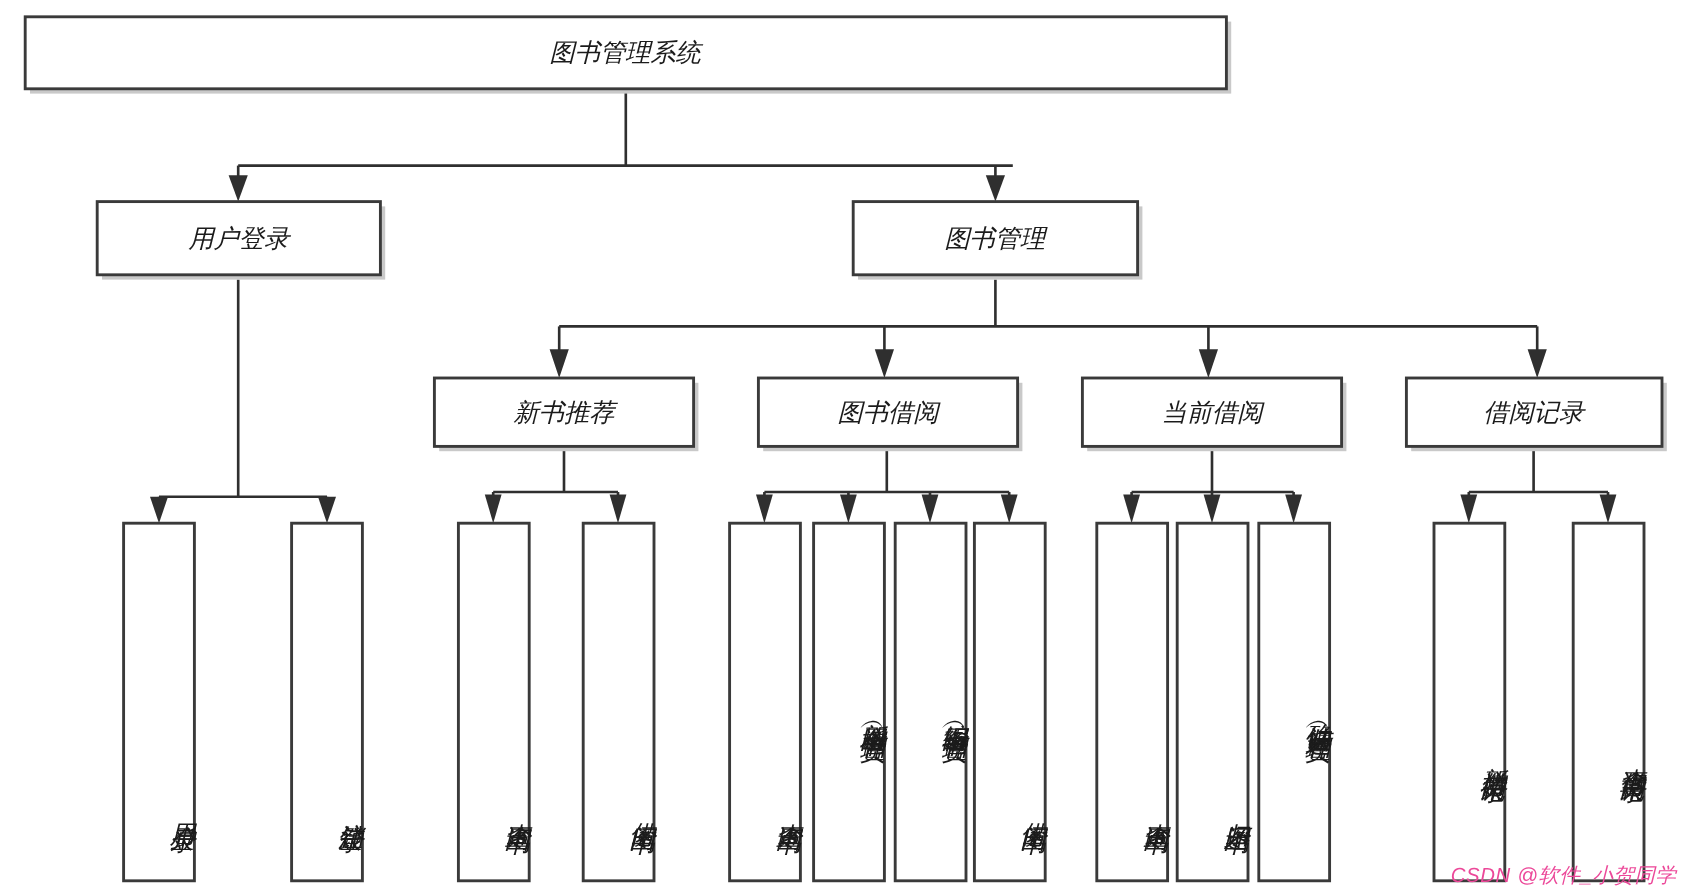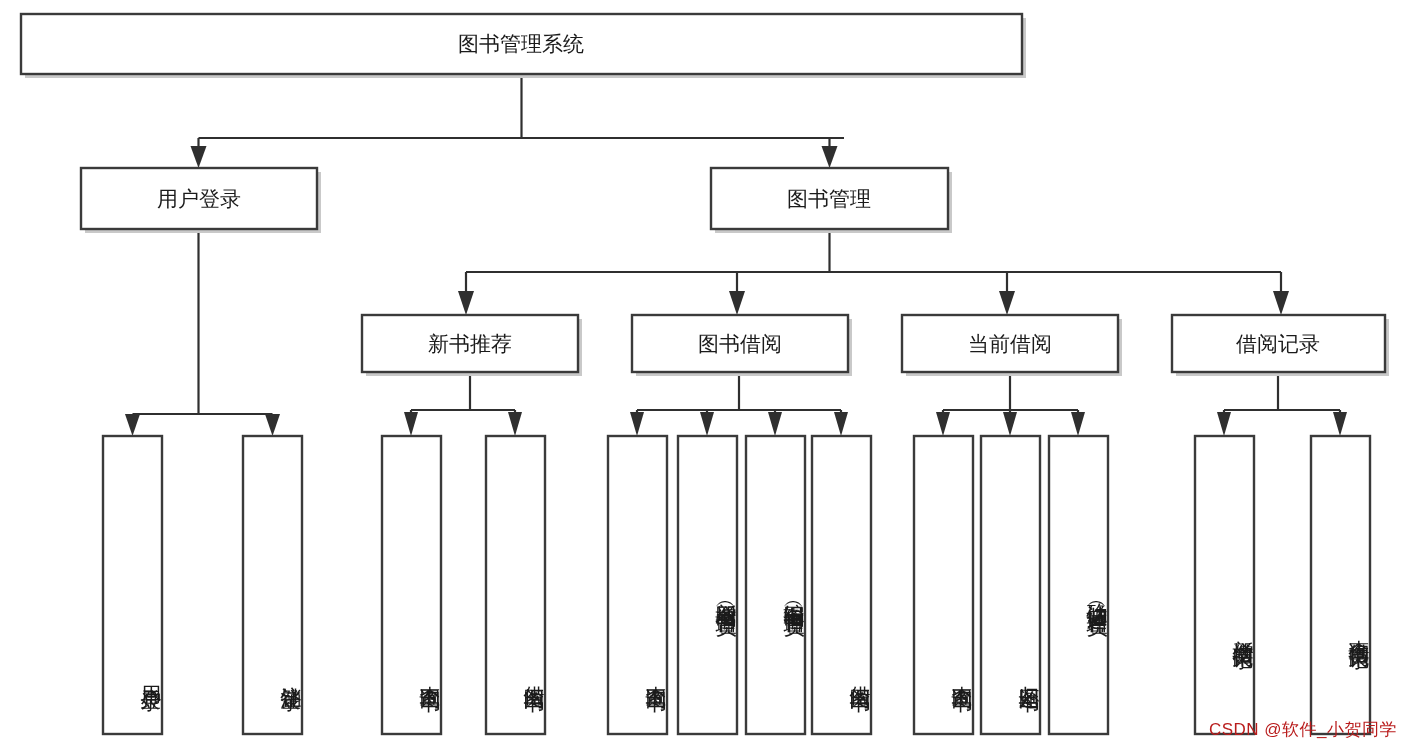--- a/index.html
+++ b/index.html
@@ -9,20 +9,21 @@
   }
   body {
     font-family: "Liberation Sans", "DejaVu Sans", sans-serif;
   }
   #diagram-root {
     position: relative;
     width: 1405px;
     height: 747px;
     background: #ffffff;
     overflow: hidden;
+    font-style: italic;
   }
   svg.canvas {
     position: absolute;
     left: 0;
     top: 0;
     width: 1405px;
     height: 747px;
     display: block;
   }
   .node-rect {
@@ -66,21 +67,21 @@
     justify-content: center;
     pointer-events: none;
     user-select: none;
   }
   .watermark {
     position: absolute;
     right: 8px;
     bottom: 6px;
     font-family: "Liberation Sans", "DejaVu Sans", sans-serif;
     font-size: 17px;
-    color: #b91c1c;
+    color: #ec4899;
     letter-spacing: 0.5px;
     white-space: nowrap;
   }
 </style>
 </head>
 <body>
 
 <div id="diagram-root">
 
   <svg class="canvas" viewBox="0 0 1405 747">

